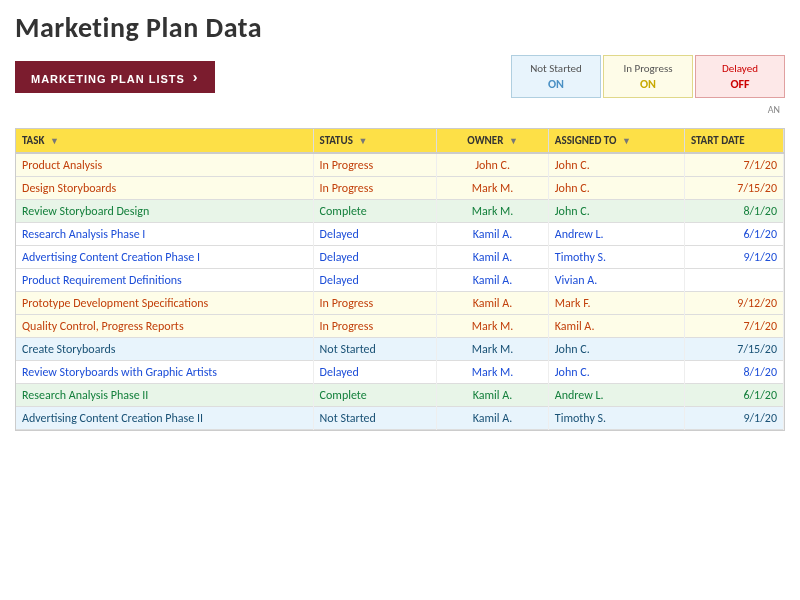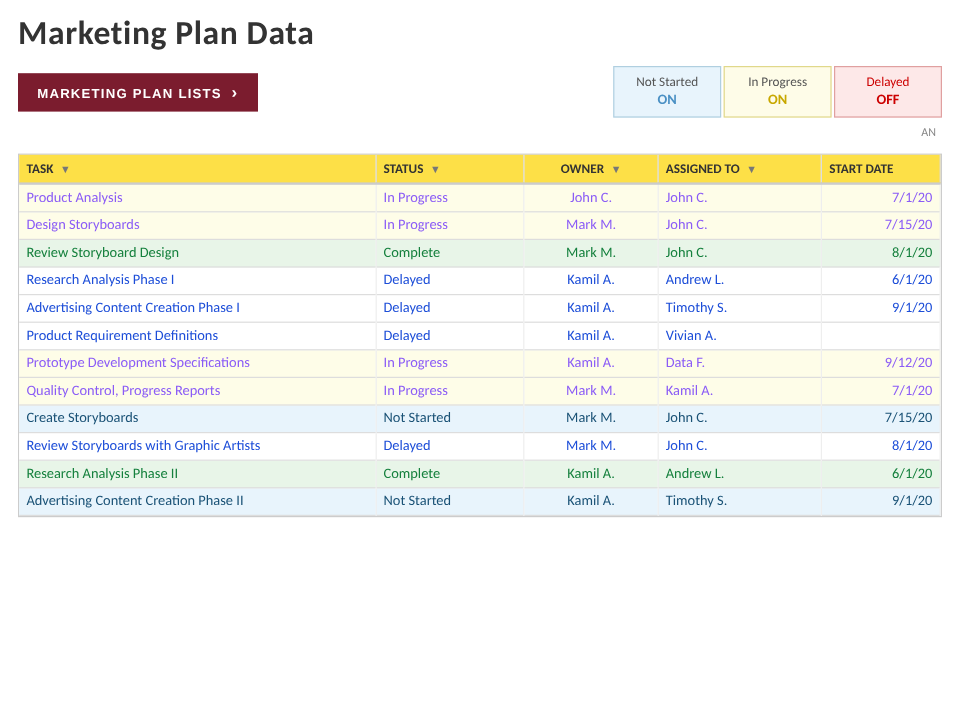--- a/index.html
+++ b/index.html
@@ -154,21 +154,21 @@
       color: #333;
       border-right: 1px solid #eee;
     }
 
     
     .row-in-progress {
       background: #fefde8 !important;
       color: #8b6800;
     }
     .row-in-progress td {
-      color: #8b5cf6;
+      color: #c2410c;
     }
 
     .row-complete {
       background: #e8f5e8 !important;
     }
     .row-complete td {
       color: #15803d;
     }
 
     .row-delayed {
@@ -288,21 +288,21 @@
             <td class="col-task">Product Requirement Definitions</td>
             <td class="col-status">Delayed</td>
             <td class="col-owner">Kamil A.</td>
             <td class="col-assigned">Vivian A.</td>
             <td class="col-start"></td>
           </tr>
           <tr class="row-in-progress">
             <td class="col-task">Prototype Development Specifications</td>
             <td class="col-status">In Progress</td>
             <td class="col-owner">Kamil A.</td>
-            <td class="col-assigned">Data F.</td>
+            <td class="col-assigned">Mark F.</td>
             <td class="col-start">9/12/20</td>
           </tr>
           <tr class="row-in-progress">
             <td class="col-task">Quality Control, Progress Reports</td>
             <td class="col-status">In Progress</td>
             <td class="col-owner">Mark M.</td>
             <td class="col-assigned">Kamil A.</td>
             <td class="col-start">7/1/20</td>
           </tr>
           <tr class="row-not-started">

